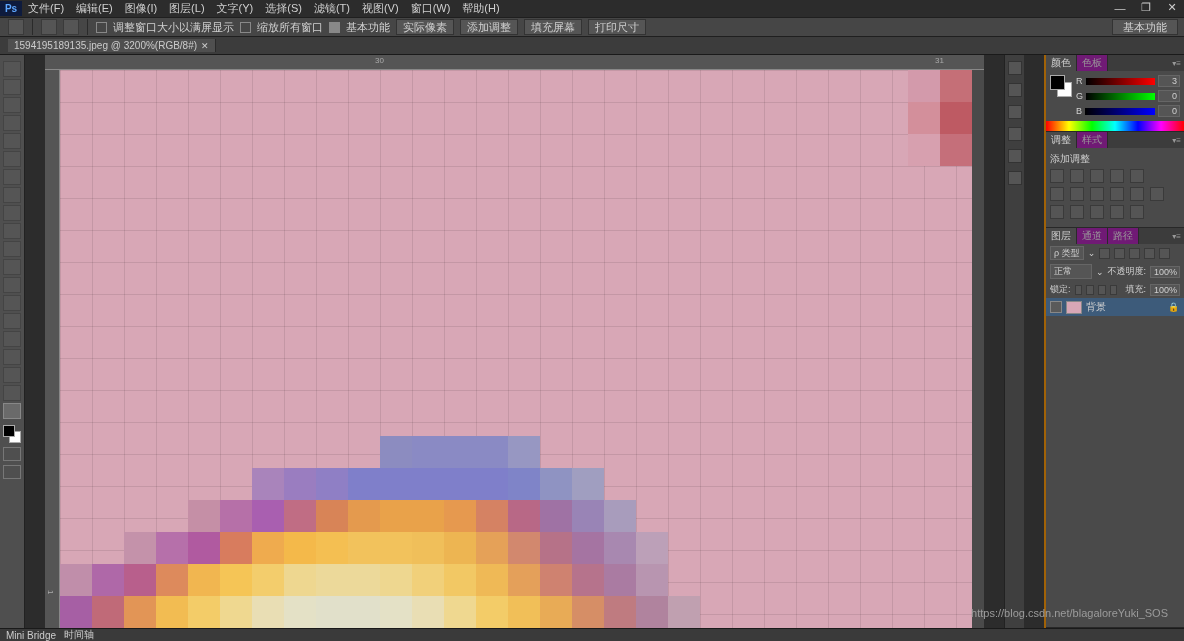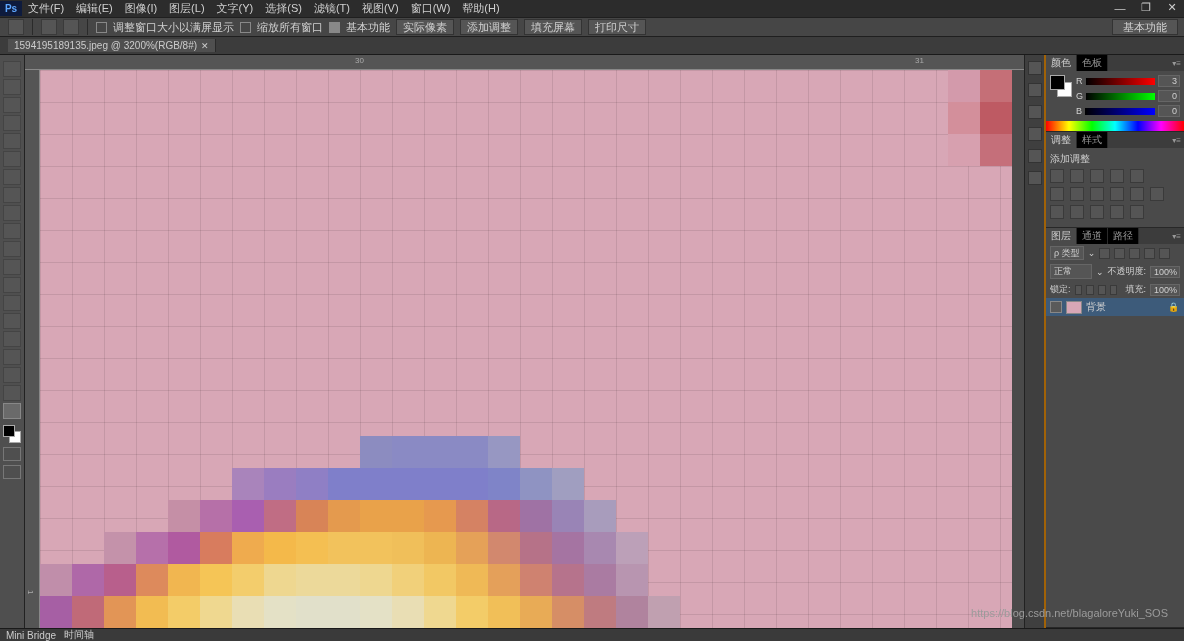--- a/index.html
+++ b/index.html
@@ -22,21 +22,21 @@
   .ob-btn { padding: 0 6px; height: 16px; background: #555; border: 1px solid #333; font-size: 11px; display: inline-flex; align-items: center; }
   .ob-fill { flex: 1; }
   .ob-right-btn { padding: 0 10px; height: 16px; background: #555; border: 1px solid #333; font-size: 11px; display: inline-flex; align-items: center; margin-right: 6px; }
 
   
   .tabbar { height: 18px; background: #3c3c3c; display: flex; align-items: center; padding-left: 8px; border-bottom: 1px solid #1a1a1a; }
   .doc-tab { background: #4f4f4f; padding: 1px 6px; font-size: 10px; color: #ccc; display: flex; align-items: center; gap: 4px; border-right: 1px solid #2a2a2a; }
   .doc-tab .close { font-size: 9px; }
 
   
-  .workspace { position: absolute; left: 0; right: 0; top: 55px; bottom: 13px; display: flex; }
+  .workspace { position: absolute; left: 0; right: 0; top: 55px; bottom: 13px; display: flex; gap: 20px; }
 
   
   .toolstrip { width: 25px; background: #4f4f4f; border-right: 1px solid #222; display: flex; flex-direction: column; align-items: center; padding-top: 6px; gap: 2px; }
   .tool { width: 18px; height: 16px; background: #555; border: 1px solid #444; }
   .tool.sel { background: #6a6a6a; border-color: #888; }
   .tool-swatch { margin-top: 4px; width: 18px; height: 18px; position: relative; }
   .tool-swatch .fg { width: 12px; height: 12px; background: #000; border: 1px solid #aaa; position: absolute; top: 0; left: 0; }
   .tool-swatch .bg { width: 12px; height: 12px; background: #fff; border: 1px solid #aaa; position: absolute; bottom: 0; right: 0; }
   .tool-mask { width: 18px; height: 14px; border: 1px solid #777; margin-top: 2px; }
 
@@ -66,21 +66,21 @@
 
   
   .dockstrip { width: 20px; background: #3f3f3f; display: flex; flex-direction: column; align-items: center; gap: 8px; padding-top: 6px; border-left: 1px solid #222; }
   .dockicon { width: 14px; height: 14px; background: #555; border: 1px solid #333; }
 
   
   .panels { width: 140px; background: #4a4a4a; display: flex; flex-direction: column; border-left: 2px solid #a16207; }
   .panel { border-bottom: 1px solid #282828; }
   .panel-tabs { height: 16px; background: #3c3c3c; display: flex; align-items: center; gap: 0; font-size: 10px; }
   .panel-tab { padding: 0 5px; height: 100%; display: flex; align-items: center; background: #4a4a4a; border-right: 1px solid #2a2a2a; }
-  .panel-tab.inactive { background: #000000; color: #999; }
+  .panel-tab.inactive { background: #701a75; color: #999; }
   .panel-flyout { margin-left: auto; padding: 0 3px; color: #999; font-size: 8px; }
   
   
   .color-body { padding: 4px; display: flex; gap: 4px; }
   .swatch-big { width: 22px; height: 22px; position: relative; }
   .swatch-big .fg { width: 15px; height: 15px; background: #000; border: 1px solid #aaa; position: absolute; top: 0; left: 0; }
   .swatch-big .bg { width: 15px; height: 15px; background: #fff; border: 1px solid #aaa; position: absolute; bottom: 0; right: 0; }
   .sliders { flex: 1; display: flex; flex-direction: column; gap: 3px; font-size: 9px; }
   .sl-row { display: flex; align-items: center; gap: 3px; }
   .sl-row .track { flex: 1; height: 7px; }

